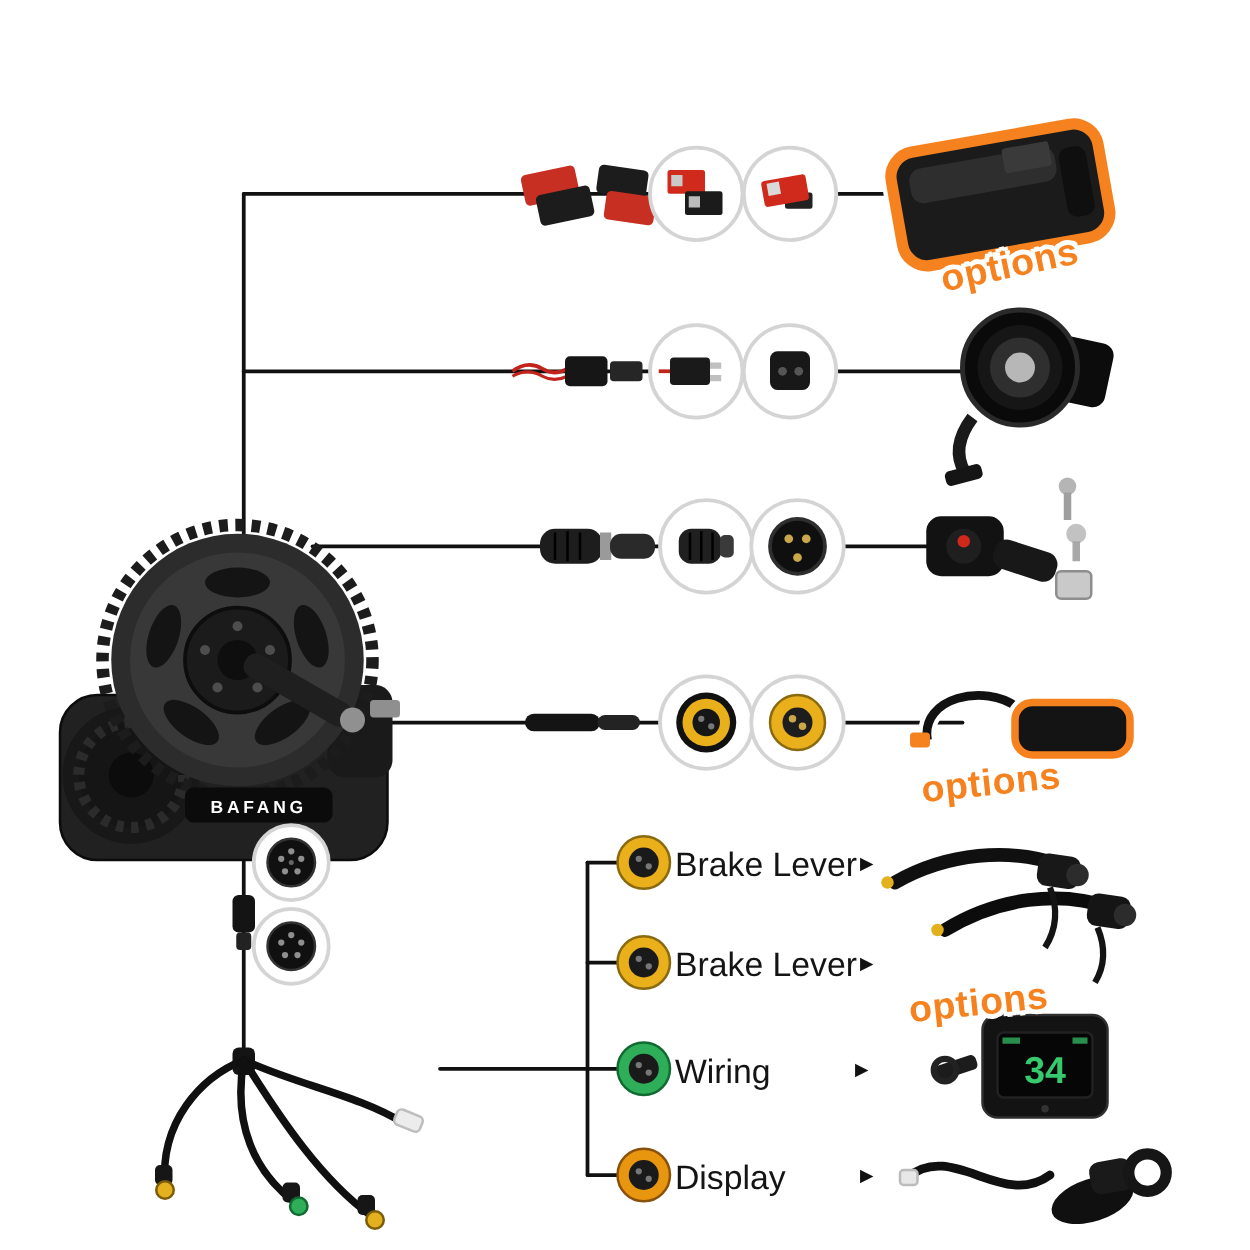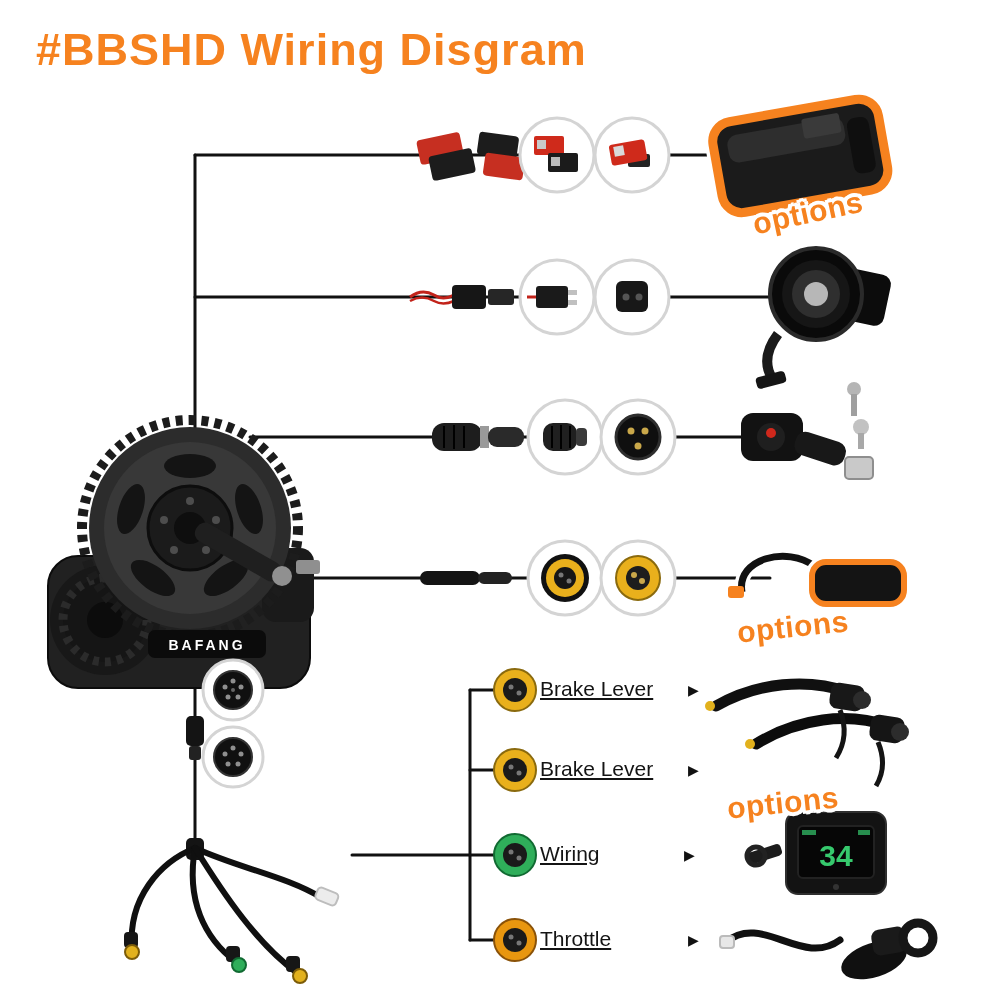--- a/index.html
+++ b/index.html
@@ -1,21 +1,21 @@
 <!DOCTYPE html>
 <html><head>
 <meta charset="utf-8">
 <style>
   html,body{margin:0;padding:0;background:#fff;}
   .canvas{position:relative;width:1000px;height:1000px;background:#fff;overflow:hidden;
           font-family:"Liberation Sans",sans-serif;}
   .layer{position:absolute;left:0;top:0;}
   .title{position:absolute;left:36px;top:24px;font-size:45px;font-weight:800;
          color:#F6821F;letter-spacing:1px;}
-  .branch-label{position:absolute;font-size:21px;color:#141414;white-space:nowrap;text-decoration:underline;}
+  .branch-label{position:absolute;font-size:27px;color:#141414;white-space:nowrap;}
   .bl1{left:540px;top:677px}.bl2{left:540px;top:757px}.bl3{left:540px;top:842px}.bl4{left:540px;top:927px}
   .arrow{position:absolute;font-size:14px;color:#111;}
   .ar1{left:688px;top:682px}.ar2{left:688px;top:762px}.ar3{left:684px;top:847px}.ar4{left:688px;top:932px}
   .badge{position:absolute;font-weight:800;font-size:30px;color:#F6821F;letter-spacing:.5px;
     text-shadow:-3px -3px 0 #fff,3px -3px 0 #fff,-3px 3px 0 #fff,3px 3px 0 #fff,
                 -4px 0 0 #fff,4px 0 0 #fff,0 -4px 0 #fff,0 4px 0 #fff;}
   .bd1{left:752px;top:196px;transform:rotate(-12deg)}
   .bd2{left:737px;top:610px;transform:rotate(-6deg)}
   .bd3{left:727px;top:786px;transform:rotate(-6deg)}
 </style>
@@ -276,26 +276,25 @@
 
     <g>
       <path d="M726 942 C762 912 802 968 840 940" stroke="#101010" stroke-width="7" fill="none" stroke-linecap="round"></path>
       <rect x="720" y="936" width="14" height="12" rx="3" fill="#e7e7e7" stroke="#bbb" stroke-width="2"></rect>
       <ellipse cx="874" cy="960" rx="34" ry="17" fill="#101010" transform="rotate(-18 874 960)"></ellipse>
       <rect x="872" y="928" width="34" height="26" rx="8" fill="#1a1a1a" transform="rotate(-10 889 941)"></rect>
       <circle cx="918" cy="938" r="15" fill="none" stroke="#161616" stroke-width="9"></circle>
     </g>
   </svg>
 
-  <div class="title">#BBSHD Wiring Disgram</div>
 
   <div class="branch-label bl1">Brake Lever</div>
   <div class="branch-label bl2">Brake Lever</div>
   <div class="branch-label bl3">Wiring</div>
-  <div class="branch-label bl4">Throttle</div>
+  <div class="branch-label bl4">Display</div>
 
   <span class="arrow ar1">▶</span>
   <span class="arrow ar2">▶</span>
   <span class="arrow ar3">▶</span>
   <span class="arrow ar4">▶</span>
 
   <div class="badge bd1">options</div>
   <div class="badge bd2">options</div>
   <div class="badge bd3">options</div>
 

